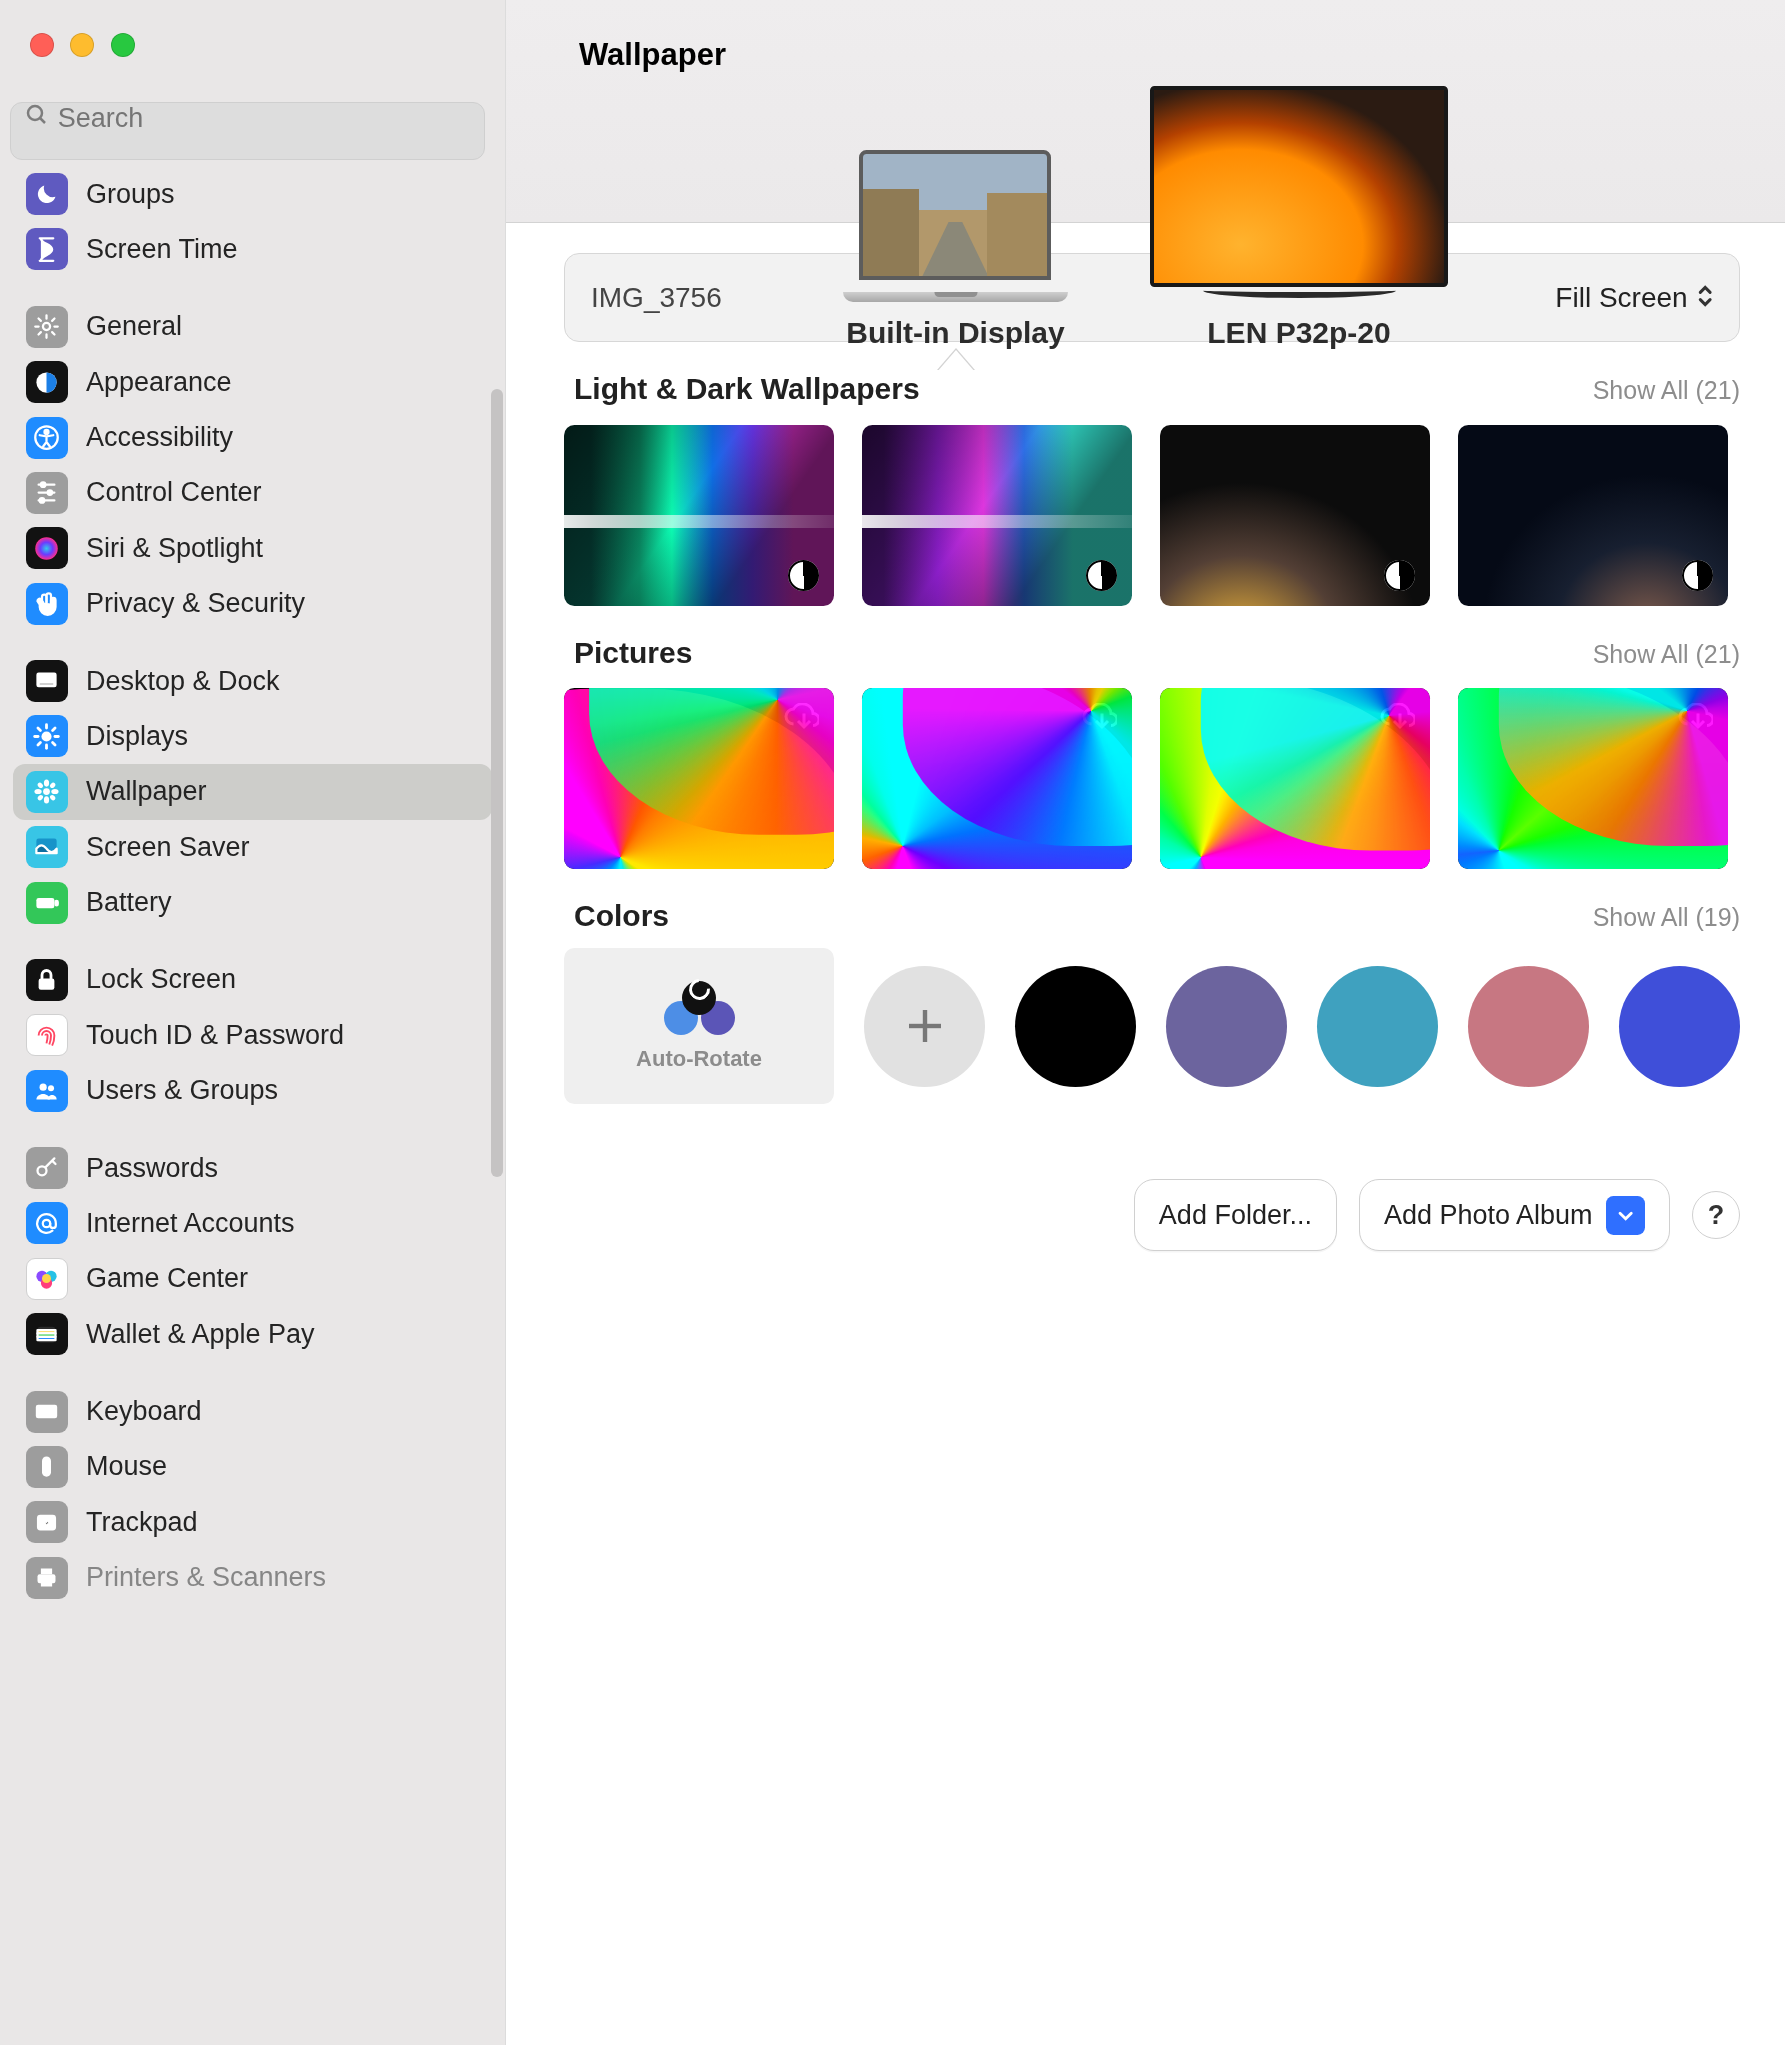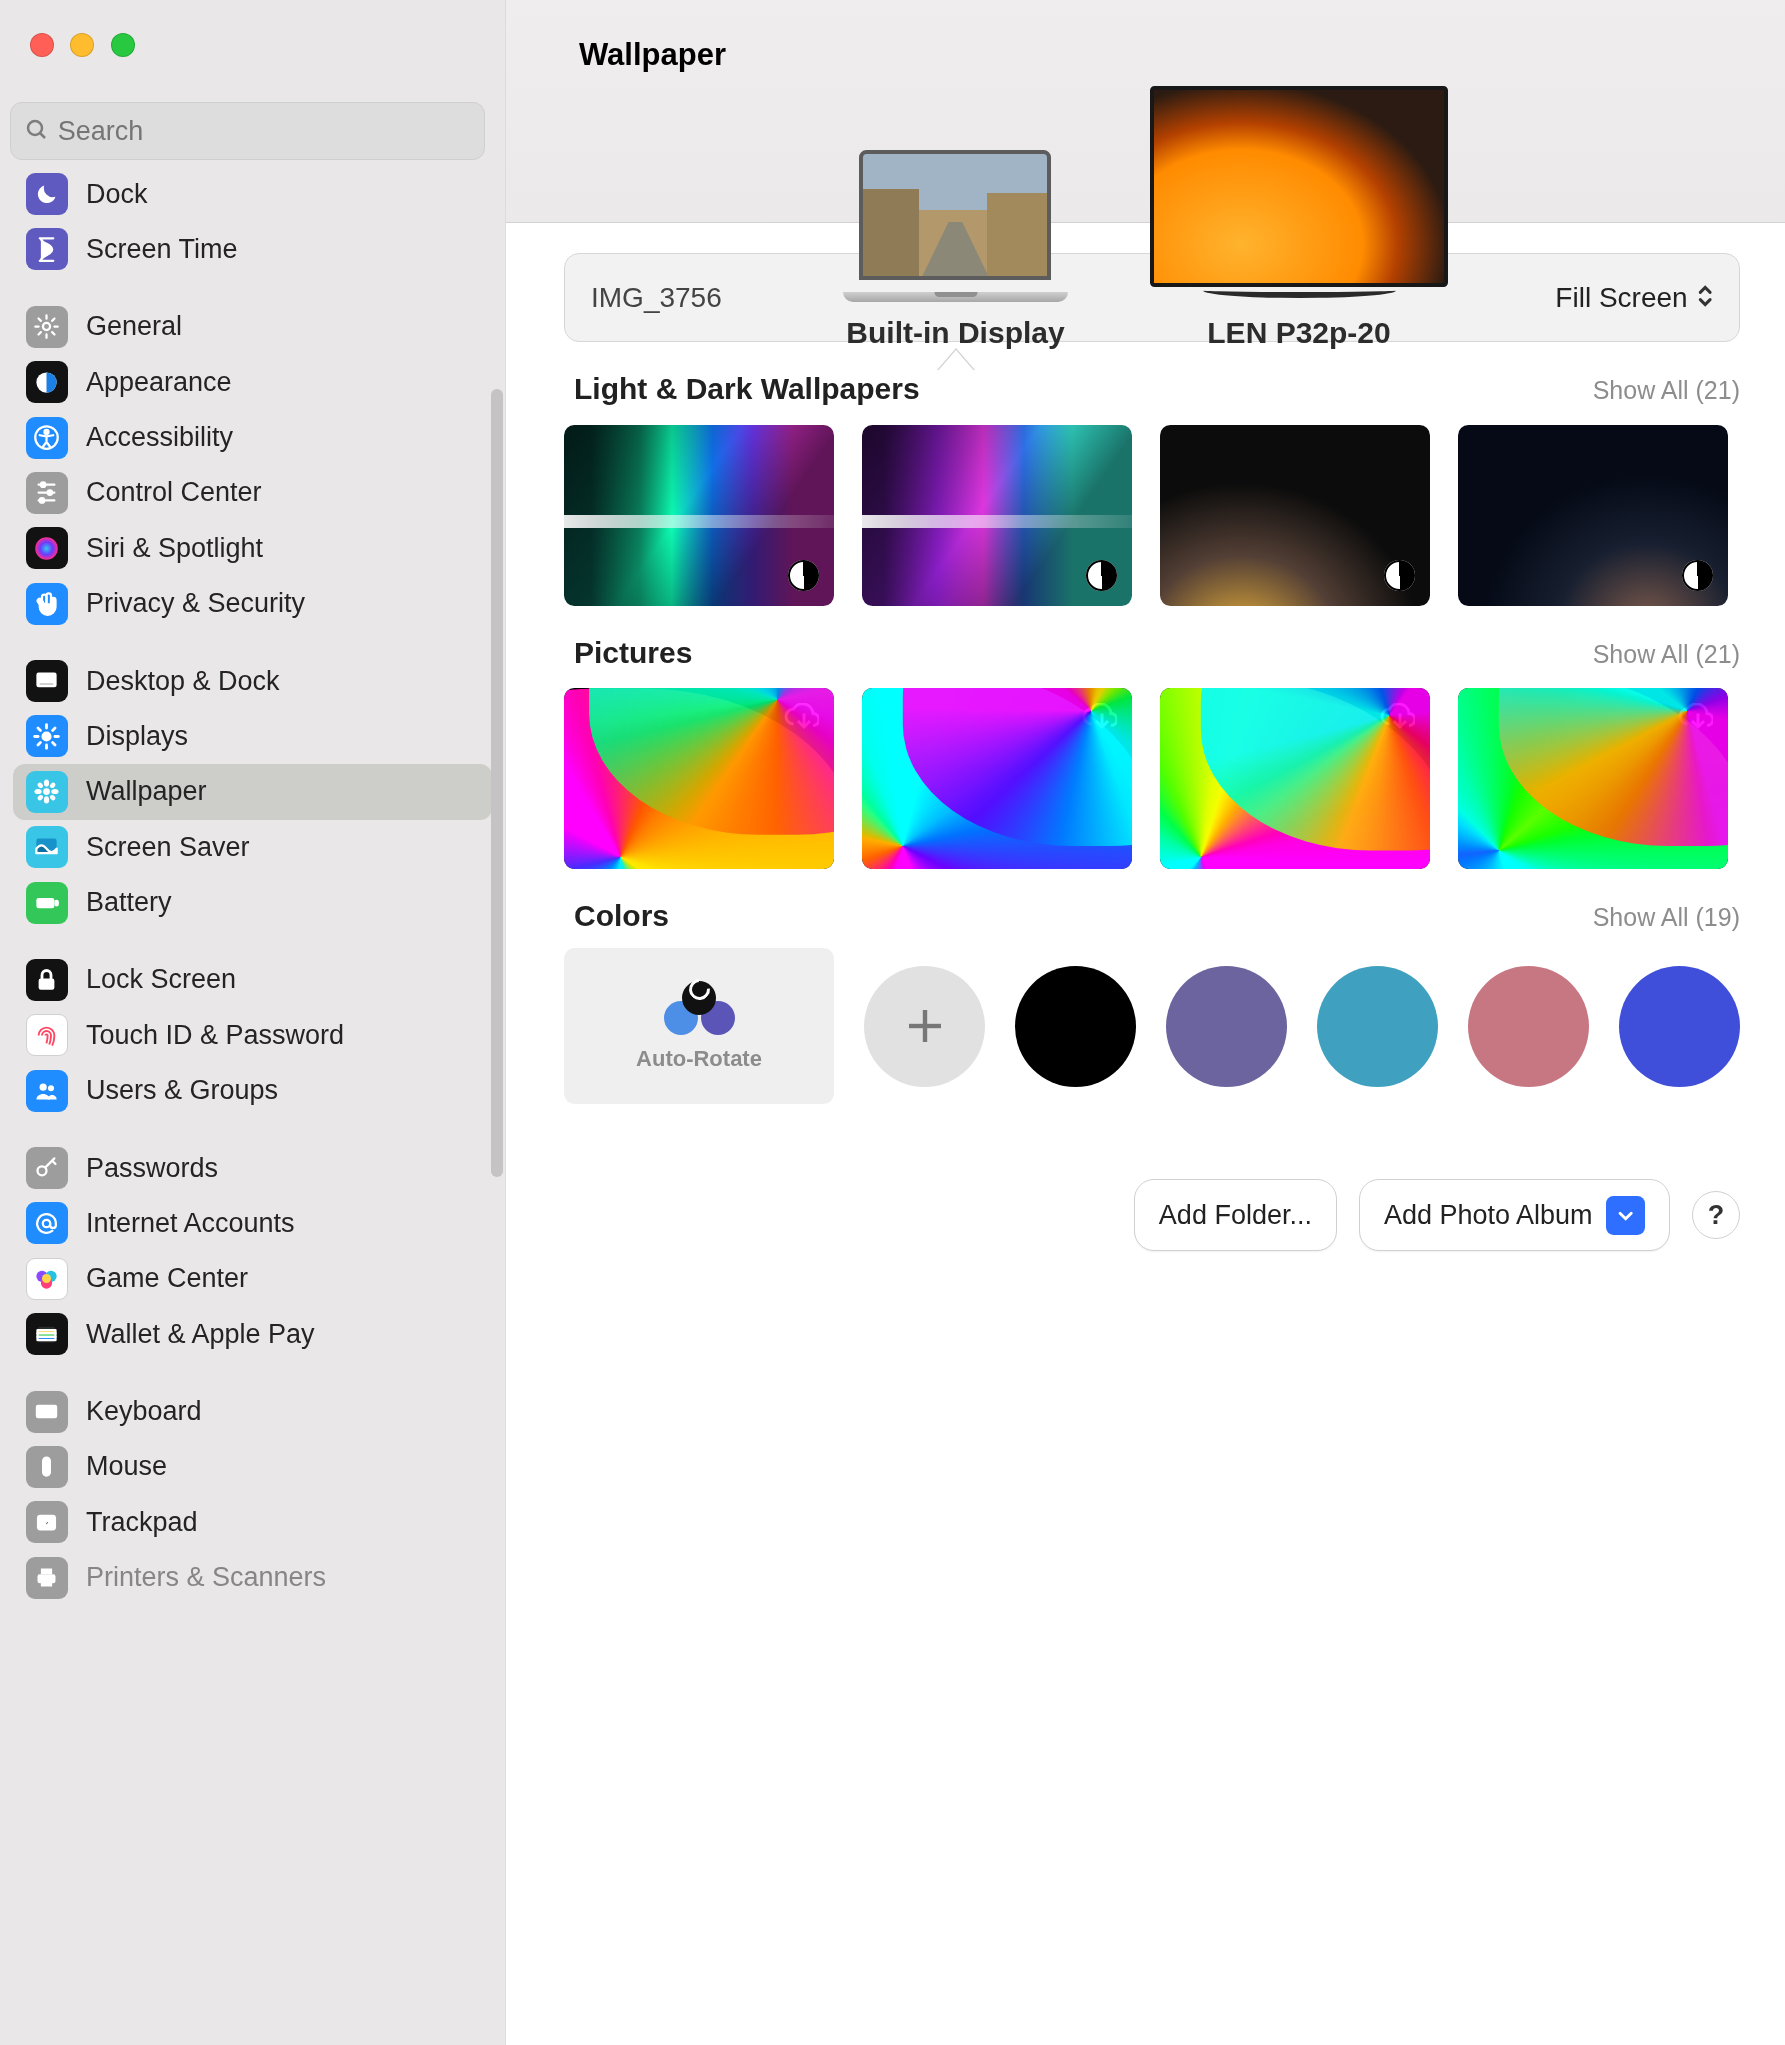--- a/index.html
+++ b/index.html
@@ -8,21 +8,21 @@
 
 
 .sidebar { width: 533px; background: #e9e7e7; border-right: 1.5px solid #dcdcdc; display: flex; flex-direction: column; }
 .titlebar { height: 89px; display: flex; align-items: center; padding-left: 30px; gap: 16.4px; }
 .traffic-light { width: 24px; height: 24px; border-radius: 50%; border: 0.7px solid rgba(0,0,0,0.15); }
 .traffic-close { background: #ff5f57; }
 .traffic-min { background: #febc2e; }
 .traffic-max { background: #28c840; }
 
 .search-wrap { padding: 13.4px 20px 6px 10.4px; }
-.search-box { display: flex; align-items: center; gap: 9px; height: 58px; border: 1.5px solid #cfcfcf; border-radius: 12px; background: #ddd; padding: 0 13.4px; }
+.search-box { display: flex; align-items: flex-start; gap: 9px; height: 58px; border: 1.5px solid #cfcfcf; border-radius: 12px; background: #ddd; padding: 0 13.4px; }
 .search-box input { border: none; outline: none; background: transparent; font-size: 27px; color: #7d7d7d; width: 100%; }
 
 .side-scroll-wrap { flex: 1; position: relative; overflow: hidden; }
 .side-scroll { display: flex; flex-direction: column; padding: 0 12.6px 30px 12.6px; overflow-y: auto; height: 100%; }
 .sidebar-item { display: flex; align-items: center; gap: 18px; padding: 6.7px 13.4px; border-radius: 12px; cursor: default; }
 .sidebar-item.selected { background: #cdcdca; }
 .sidebar-item .label { font-size: 27px; color: #242424; font-weight: 400; }
 .sidebar-item.dim .label { color: #868686; }
 .side-icon { width: 42px; height: 42px; border-radius: 9px; display: flex; align-items: center; justify-content: center; flex-shrink: 0; }
 .side-icon svg { width: 27px; height: 27px; }
@@ -165,21 +165,21 @@
       </div>
     </div>
     <div class="side-scroll-wrap">
       <div class="side-scroll" id="side-scroll">
           <div class="sidebar-item">
     <div class="side-icon" style="background:#5f5ac0;">
               <svg width="27" height="27" viewBox="0 0 24 24" fill="none" stroke="white" stroke-width="2" stroke-linecap="round" stroke-linejoin="round">
                 <path d="M20 14A8 8 0 0110 4a8 8 0 1010 10z" fill="white" stroke="none"></path>
               </svg>
             </div>
-    <div class="label">Dock</div>
+    <div class="label">Groups</div>
           </div>
           <div class="sidebar-item">
     <div class="side-icon" style="background:#5f5ac0;">
               <svg width="27" height="27" viewBox="0 0 24 24" fill="none" stroke="white" stroke-width="2" stroke-linecap="round" stroke-linejoin="round">
                 <path d="M6 2h12M6 22h12M7 2c0 5 10 5 10 10S7 17 7 22" fill="white"></path>
               </svg>
             </div>
     <div class="label">Screen Time</div>
           </div>
           <div class="side-gap"></div>

